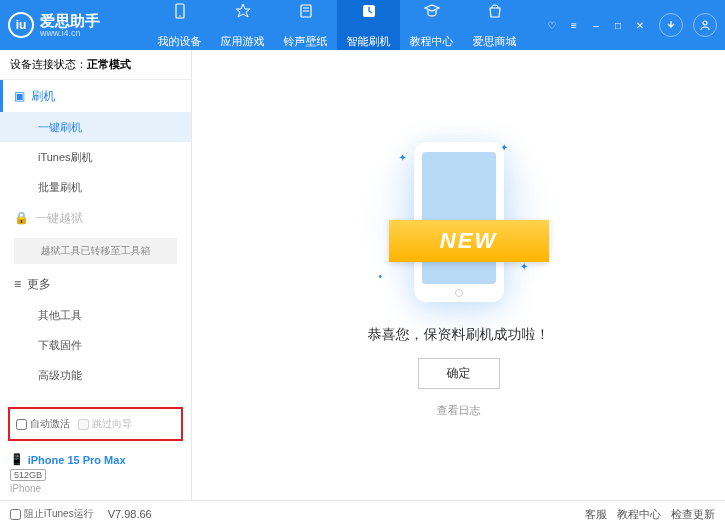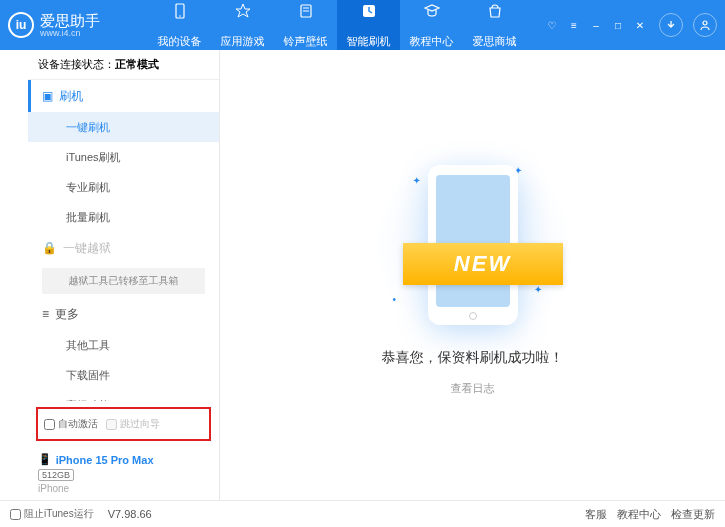--- a/index.html
+++ b/index.html
@@ -1,33 +1,33 @@
 <!DOCTYPE html>
 <html><head>
 <meta charset="utf-8">
 <style>
 * { margin: 0; padding: 0; box-sizing: border-box; font-family: "Microsoft YaHei", sans-serif; }
 body { background: #fff; width: 725px; height: 527px; overflow: hidden; position: relative; }
 
 .header { background: #2788ee; height: 50px; display: flex; align-items: center; padding: 0 8px; }
 .logo-wrap { display: flex; align-items: center; gap: 6px; width: 140px; }
 .logo-ico { width: 26px; height: 26px; border: 2px solid #fff; border-radius: 50%; display: flex; align-items: center; justify-content: center; color: #fff; font-weight: bold; font-size: 12px; }
-.logo-txt { color: #fff; font-size: 15px; font-weight: normal; line-height: 1; }
+.logo-txt { color: #fff; font-size: 15px; font-weight: bold; line-height: 1; }
 .logo-url { color: #c8e1fb; font-size: 9px; }
 .navs { display: flex; flex: 1; height: 100%; }
 .nav { width: 63px; height: 100%; display: flex; flex-direction: column; align-items: center; justify-content: center; color: #fff; cursor: pointer; gap: 14px; }
 .nav.active { background: #0e6dd7; }
 .nav-ico { width: 18px; height: 18px; display: flex; align-items: center; justify-content: center; }
 .nav-lbl { font-size: 11px; }
 .winbtns { display: flex; align-items: center; gap: 4px; margin-left: auto; height: 100%; }
 .winb { width: 18px; height: 18px; color: #fff; font-size: 10px; display: flex; align-items: center; justify-content: center; cursor: pointer; }
 .circbtn { width: 24px; height: 24px; border: 1.5px solid #8ec1f5; border-radius: 50%; display: flex; align-items: center; justify-content: center; color: #fff; cursor: pointer; margin-left: 6px; }
 
 .body { display: flex; height: 450px; }
-.sidebar { width: 192px; border-right: 1px solid #e8e8e8; display: flex; flex-direction: column; margin-left: 28px; }
+.sidebar { width: 192px; border-right: 1px solid #e8e8e8; display: flex; flex-direction: column; }
 .status { height: 30px; padding: 0 10px; font-size: 11px; display: flex; align-items: center; border-bottom: 1px solid #eee; }
 .status b { color: #000; }
 .side-menu { flex: 1; overflow-y: auto; }
 .sm-head { height: 32px; display: flex; align-items: center; gap: 6px; padding: 0 14px; font-size: 12px; color: #2788ee; cursor: pointer; }
 .sm-head.active { border-left: 3px solid #2788ee; padding-left: 11px; }
 .sm-head.gray { color: #bbb; }
 .sm-head .ico { font-size: 12px; }
 .sm-item { height: 30px; display: flex; align-items: center; padding-left: 38px; font-size: 11px; color: #555; cursor: pointer; }
 .sm-item.active { background: #e7f1fc; color: #2788ee; }
 .sm-note { margin: 4px 14px; padding: 6px; background: #f2f2f2; font-size: 10px; color: #888; text-align: center; line-height: 1.4; }
@@ -149,21 +149,20 @@
       <span>设备连接状态：</span>
       <b>正常模式</b>
     </div>
     <div class="side-menu">
       <div class="sm-head active">
         <span class="ico">▣</span>
         <span>刷机</span>
       </div>
       <div class="sm-item active">一键刷机</div>
       <div class="sm-item">iTunes刷机</div>
-      <div class="sm-item">专业刷机</div>
       <div class="sm-item">批量刷机</div>
 
       <div class="sm-head gray">
         <span class="ico">🔒</span>
         <span>一键越狱</span>
       </div>
       <div class="sm-note">越狱工具已转移至工具箱</div>
 
       <div class="sm-head" style="color:#555">
         <span class="ico">≡</span>
@@ -202,20 +201,21 @@
       <span class="sparkle" style="top:10px;right:50px">✦</span>
       <span class="sparkle" style="bottom:30px;left:20px">•</span>
       <span class="sparkle" style="bottom:40px;right:30px">✦</span>
       <div class="phone">
         <div class="screen"></div>
         <div class="home"></div>
       </div>
       <div class="ribbon">NEW</div>
     </div>
     <div class="msg">恭喜您，保资料刷机成功啦！</div>
+    <button class="okbtn">确定</button>
     <div class="loglink">查看日志</div>
   </div>
 </div>
 
 <div class="footer">
   <label class="cb">
     <input type="checkbox" style="">
       <span>阻止iTunes运行</span>
   </label>
   <span>V7.98.66</span>

